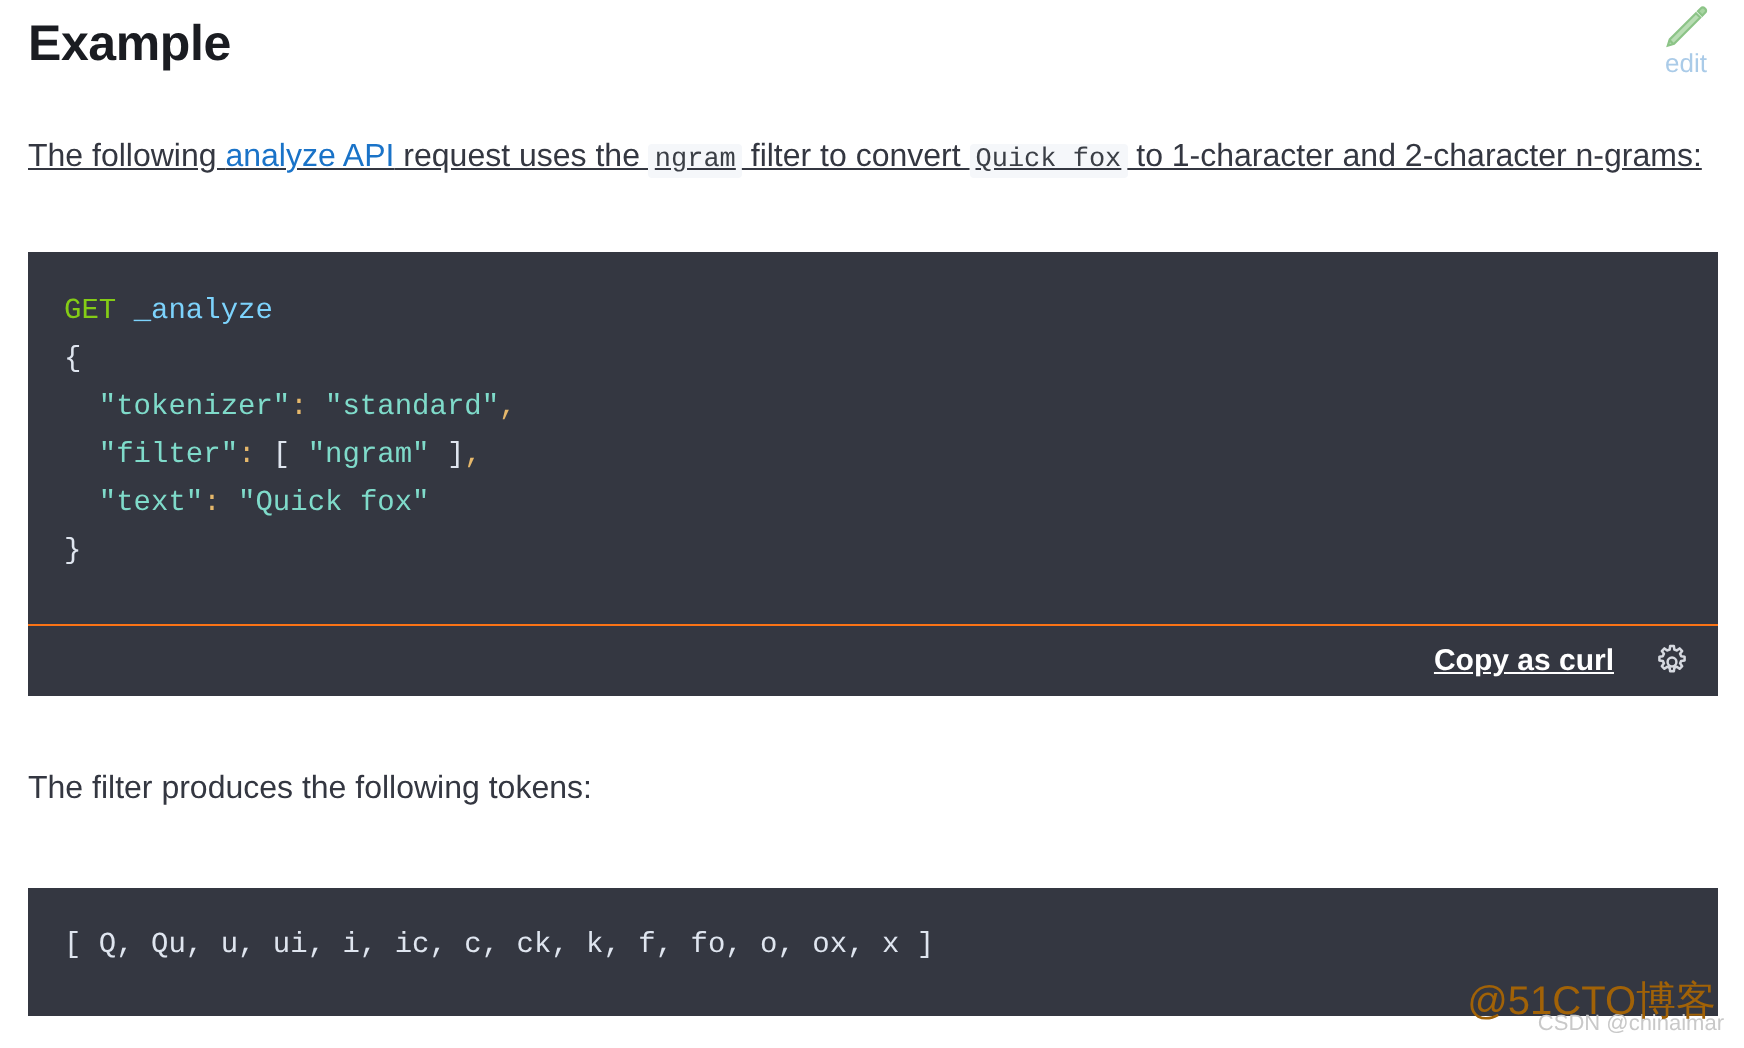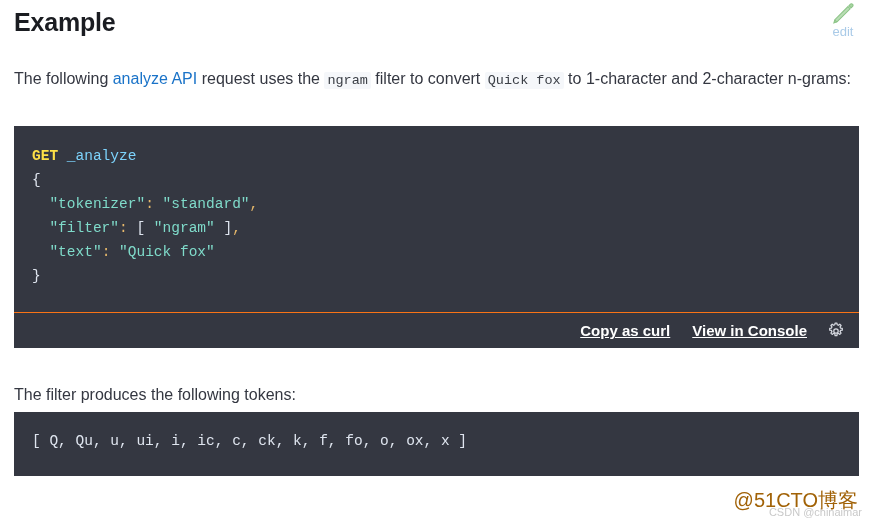--- a/index.html
+++ b/index.html
@@ -68,20 +68,21 @@
   .para {
     position: absolute;
     left: 14px;
     font-size: 16px;
     line-height: 25px;
     color: #343741;
   }
   .para-intro {
     top: 50px;
     width: 848px;
+    text-decoration: underline;
   }
   .para-tokens {
     top: 366px;
     width: 848px;
   }
   .link {
     color: #1a73c8;
     text-decoration: none;
     cursor: pointer;
   }
@@ -101,35 +102,35 @@
     left: 14px;
     width: 845px;
     background: #343741;
     box-sizing: border-box;
   }
   .code-block.request {
     top: 126px;
     height: 222px;
   }
   .code-block.response {
-    top: 412px;
+    top: 444px;
     height: 64px;
   }
   .code-body {
     padding: 18px 18px 6px 18px;
     font-family: "Liberation Mono", "DejaVu Sans Mono", monospace;
     font-size: 14.5px;
     line-height: 24px;
     white-space: pre;
     color: #dfe5ef;
   }
   .code-body.response-body {
     padding-top: 17px;
   }
-  .tok-method   { color: #fde047; font-weight: bold; }
+  .tok-method   { color: #84cc16; }
   .tok-path     { color: #7dd3fc; }
   .tok-brace    { color: #dfe5ef; }
   .tok-string   { color: #7fdbca; }
   .tok-punc     { color: #e6b86b; }
   .tok-bracket  { color: #dfe5ef; }
 
   .code-footer {
     position: absolute;
     left: 0;
     right: 0;
@@ -212,21 +213,20 @@
   <div class="code-block request">
     <div class="code-body"><span class="tok-method">GET</span> <span class="tok-path">_analyze</span>
 <span class="tok-brace">{</span>
   <span class="tok-string">"tokenizer"</span><span class="tok-punc">:</span><span class="tok-string"> "standard"</span><span class="tok-punc">,</span>
   <span class="tok-string">"filter"</span><span class="tok-punc">:</span><span class="tok-bracket"> [ </span><span class="tok-string">"ngram"</span><span class="tok-bracket"> ]</span><span class="tok-punc">,</span>
   <span class="tok-string">"text"</span><span class="tok-punc">:</span><span class="tok-string"> "Quick fox"</span>
 <span class="tok-brace">}</span></div>
 
     <div class="code-footer">
       <span class="footer-link">Copy as curl</span>
-      <span class="footer-link">View in Console</span>
       <span class="gear-btn">
         <svg viewBox="0 0 24 24" width="20" height="20" aria-hidden="true">
           <path d="M12 8.6a3.4 3.4 0 1 0 0 6.8 3.4 3.4 0 0 0 0-6.8zm0 1.5a1.9 1.9 0 1 1 0 3.8 1.9 1.9 0 0 1 0-3.8z" fill="#d6d9e0"></path>
           <path d="M10.9 2.4h2.2l.3 2.1c.5.15 1 .36 1.45.62l1.7-1.27 1.56 1.56-1.27 1.7c.26.45.47.94.62 1.45l2.1.3v2.2l-2.1.3c-.15.51-.36 1-.62 1.45l1.27 1.7-1.56 1.56-1.7-1.27c-.45.26-.94.47-1.45.62l-.3 2.1h-2.2l-.3-2.1a6.5 6.5 0 0 1-1.45-.62l-1.7 1.27-1.56-1.56 1.27-1.7a6.5 6.5 0 0 1-.62-1.45l-2.1-.3v-2.2l2.1-.3c.15-.51.36-1 .62-1.45l-1.27-1.7 1.56-1.56 1.7 1.27c.45-.26.94-.47 1.45-.62z" fill="none" stroke="#d6d9e0" stroke-width="1.5" stroke-linejoin="round"></path>
         </svg>
       </span>
     </div>
   </div>
 
   <p class="para para-tokens">The filter produces the following tokens:</p>

